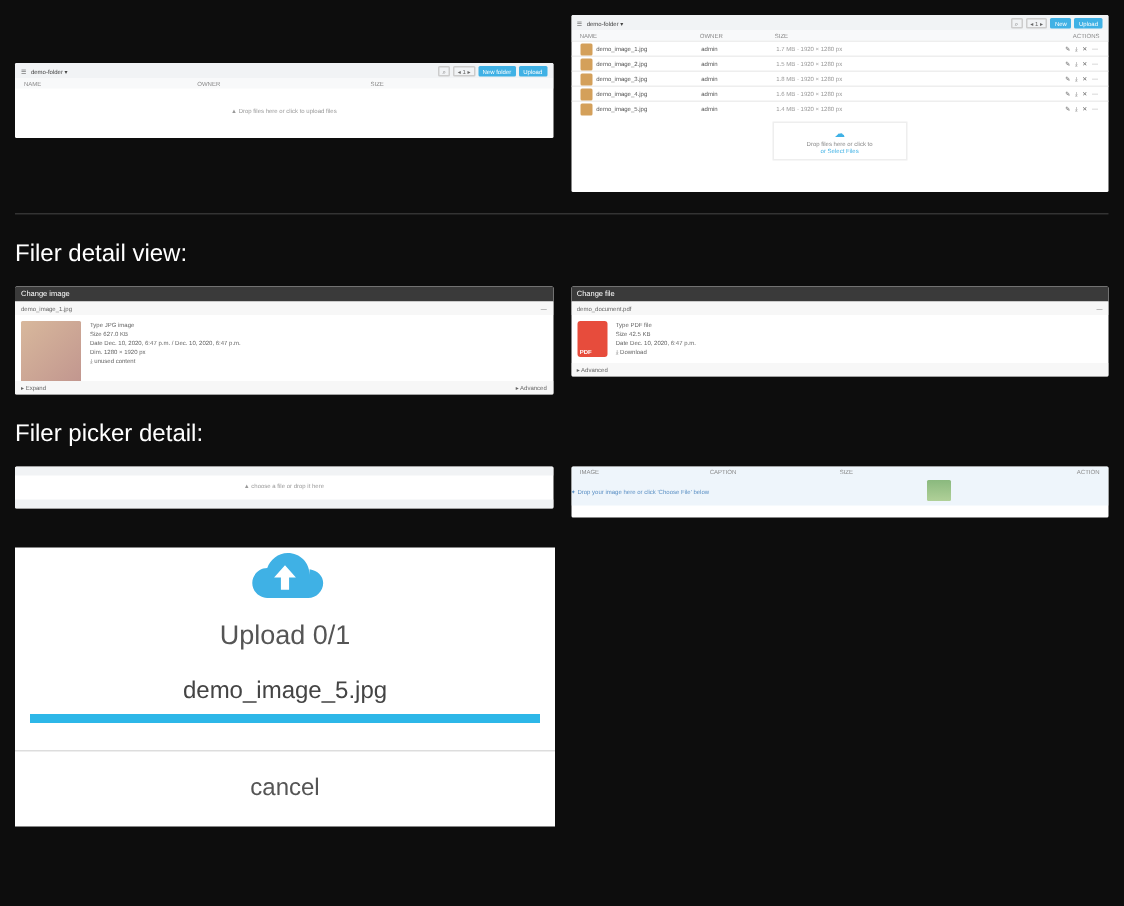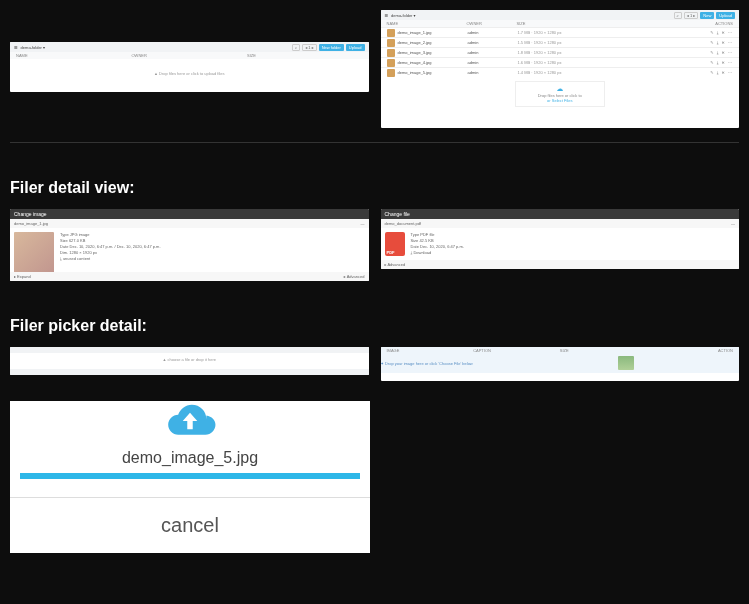--- a/index.html
+++ b/index.html
@@ -6,22 +6,22 @@
   body {
     background: #0d0d0d;
     color: #fff;
     font-family: -apple-system, "Segoe UI", Arial, sans-serif;
     font-size: 13px;
     width: 749px;
     padding: 10px;
   }
   .section-title {
     font-size: 16px;
-    font-weight: 700;
-    margin: 36px 0 12px 0;
+    font-weight: 400;
+    margin: 18px 0 12px 0;
     color: #fff;
   }
   hr.sep {
     border: none;
     border-top: 1px solid #333;
     margin: 14px 0;
   }
   .row {
     display: flex;
     gap: 12px;
@@ -143,21 +143,21 @@
   .upload-dialog .progress {
     height: 6px;
     background: #2db7e8;
     margin: 0 10px 0 10px;
   }
   .upload-dialog .div {
     border-top: 1px solid #ddd;
     margin-top: 18px;
   }
   .upload-dialog .cancel {
-    font-size: 20px;
+    font-size: 16px;
     color: #555;
     padding: 16px 16px;
   }
 </style>
 </head>
 <body>
 
 <div class="row">
 
   <div class="panel panel-top-left">
@@ -318,17 +318,18 @@
   </div>
 </div>
 
 <div class="upload-dialog">
   <div class="cloud">
     <svg viewBox="0 0 64 44">
       <path d="M50 20c0-9-7-16-16-16-7 0-13 5-15 11-6 0-11 5-11 11s5 11 11 11h30c6 0 11-5 11-11 0-5-4-9-10-10z" fill="#3fb1e5"></path>
       <path d="M32 13l-8 9h5v9h6v-9h5z" fill="#fff"></path>
     </svg>
   </div>
+  <div class="title">Upload 0/1</div>
   <div class="fname">demo_image_5.jpg</div>
   <div class="progress"></div>
   <div class="div"></div>
   <div class="cancel">cancel</div>
 </div>
 
 </body></html>

